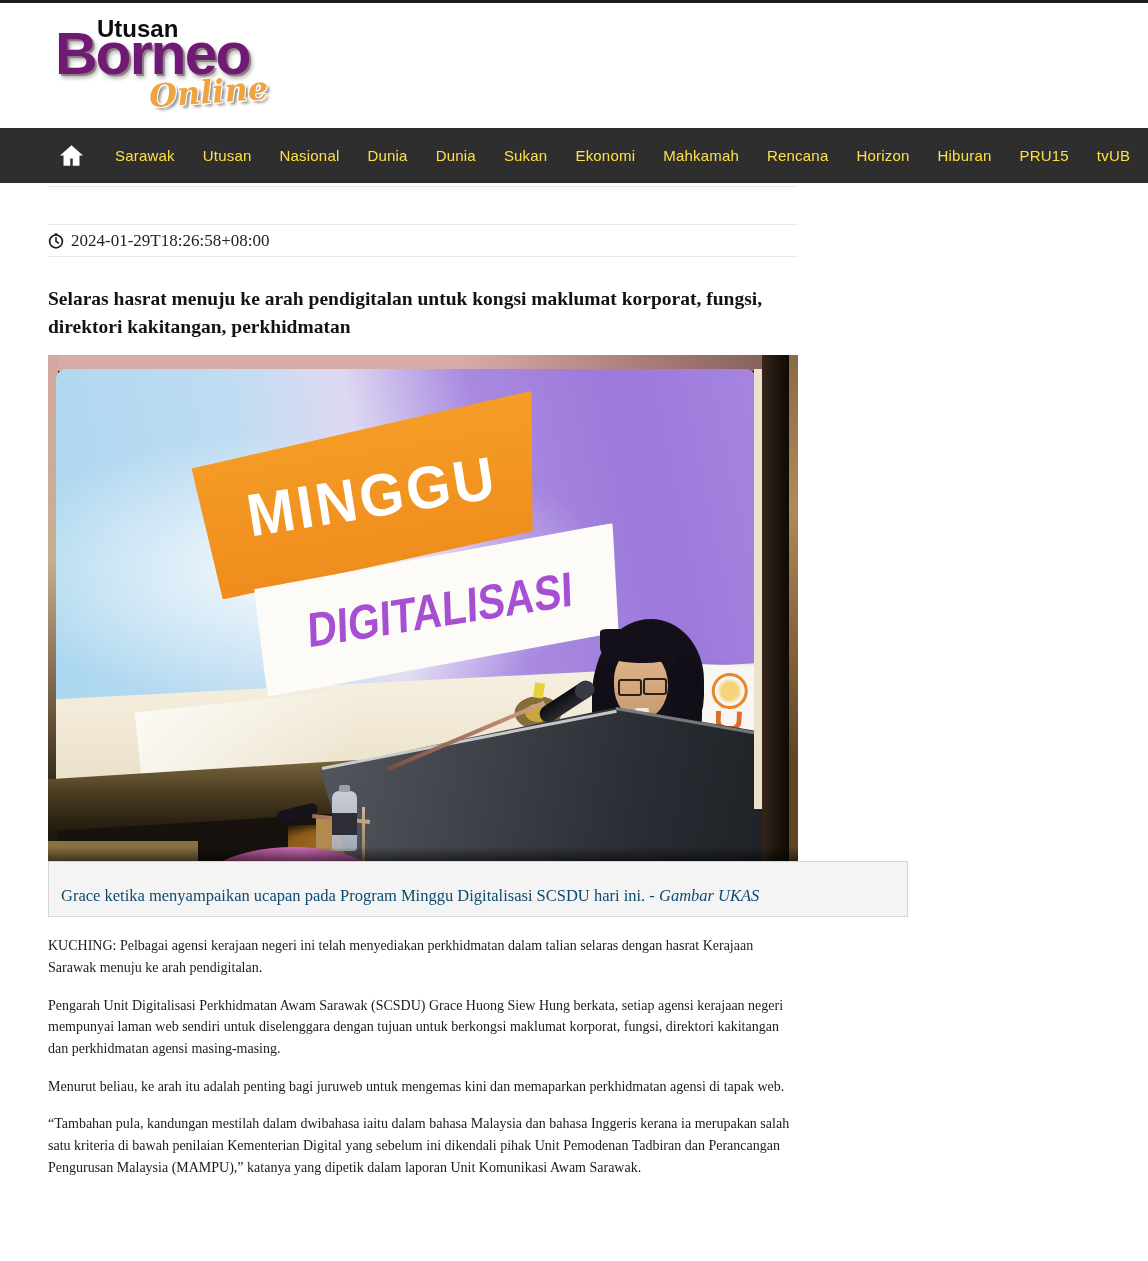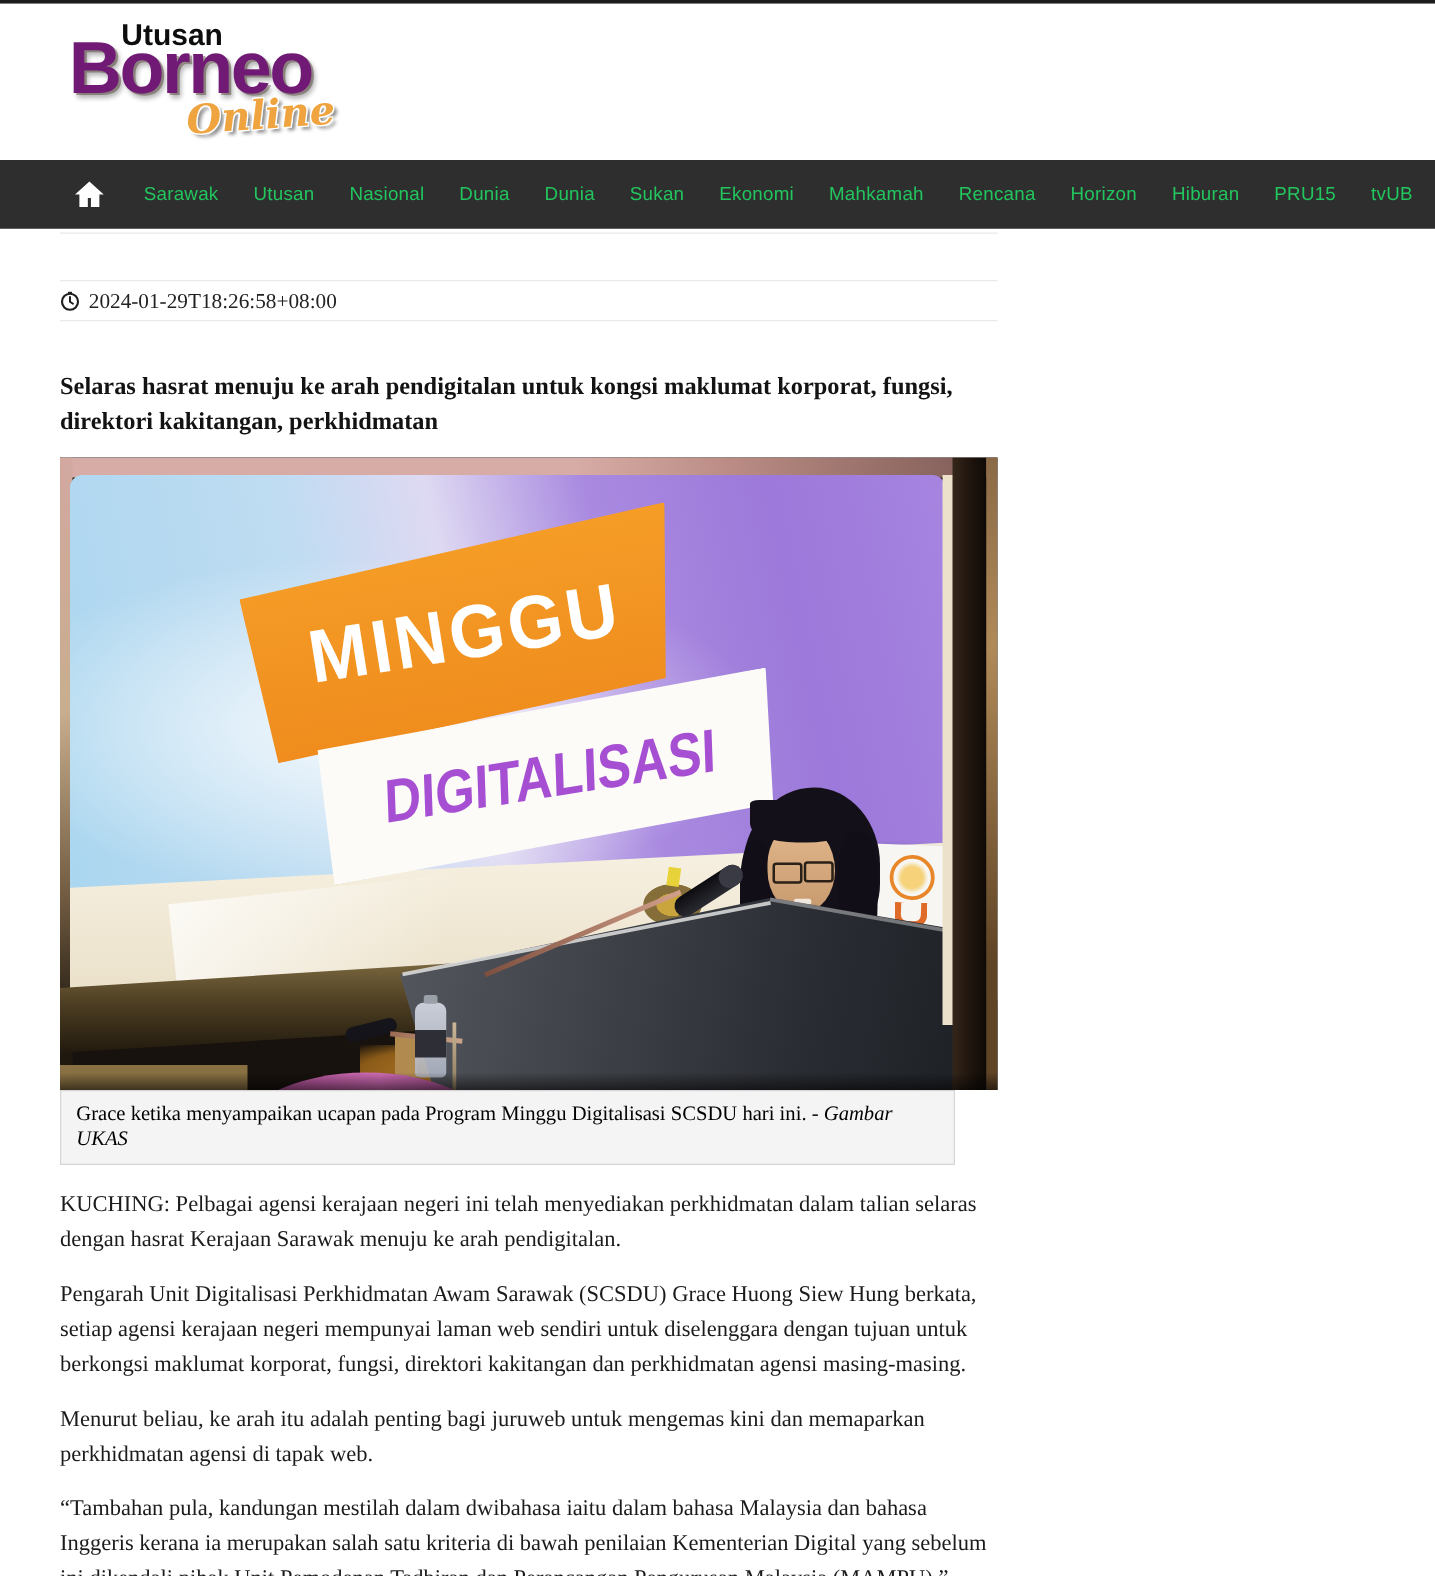--- a/index.html
+++ b/index.html
@@ -18,38 +18,38 @@
   .logo-online{position:absolute;left:94px;top:60px;font-family:"DejaVu Serif",serif;
                font-style:italic;font-weight:bold;font-size:32px;color:#efa440;
                transform:rotate(-4deg);
                text-shadow:-1px -1px 0 #fff,1px -1px 0 #fff,-1px 1px 0 #fff,1px 1px 0 #fff,
                            3px 3px 3px rgba(0,0,0,.45);}
 
   
   .nav{position:absolute;left:0;top:128px;width:1148px;height:55px;background:#2e2e2e;
        display:flex;align-items:center;padding-left:58px;box-sizing:border-box;}
   .nav-home{width:27px;height:27px;margin-right:16px;display:flex;align-items:center;cursor:pointer;}
-  .nav-item{color:#22c55e;font-size:15px;padding:0 14px;letter-spacing:.2px;cursor:pointer;
+  .nav-item{color:#fde047;font-size:15px;padding:0 14px;letter-spacing:.2px;cursor:pointer;
             white-space:nowrap;}
 
   
   .content{position:absolute;left:48px;top:183px;width:750px;}
   .rule{border-top:1px solid #e9e9e9;height:0;}
   .rule-1{margin-top:3px;}
   .crumb-space{height:37px;}
   .timestamp-row{display:flex;align-items:center;height:31px;gap:7px;
                  font-family:"Liberation Serif",serif;font-size:17px;color:#222;}
   .clock{width:16px;height:16px;flex:0 0 auto;}
-  .headline{margin:39px 0 0;font-family:"Liberation Serif",serif;font-weight:bold;
+  .headline{margin:28px 0 0;font-family:"Liberation Serif",serif;font-weight:bold;
             font-size:19.5px;line-height:1.44;color:#131313;}
   .figure{margin:14px 0 0;}
-  .caption{box-sizing:border-box;width:716px;border:1px solid #d6d6d6;background:#f4f4f4;
-           padding:8px 12px 10px;font-family:"Liberation Serif",serif;font-size:16.5px;color:#000000;}
+  .caption{box-sizing:border-box;width:860px;border:1px solid #d6d6d6;background:#f4f4f4;
+           padding:24px 12px 10px;font-family:"Liberation Serif",serif;font-size:16.5px;color:#0c4a6e;}
   .caption em{font-style:italic;}
-  .body-text p{margin:16px 0 0;font-family:"Liberation Serif",serif;font-size:18px;
+  .body-text p{margin:16px 0 0;font-family:"Liberation Serif",serif;font-size:14px;
                line-height:1.55;color:#1b1b1b;}
   .body-text p:first-child{margin-top:18px;}
 
   
   .photo{position:relative;width:750px;height:506px;background:#17120d;overflow:hidden;}
   .ph-topstrip{position:absolute;left:0;top:0;width:750px;height:16px;
                background:linear-gradient(90deg,#d8aca6 0 55%,#b98b84 72%,#7d5a54 100%);}
   .ph-leftstrip{position:absolute;left:0;top:0;width:10px;height:506px;
                 background:linear-gradient(#d2a8a0,#c8ae8e 40%,#6f5a40 70%,#1f180f 90%);}
   .ph-screen{position:absolute;left:8px;top:14px;width:700px;height:404px;

